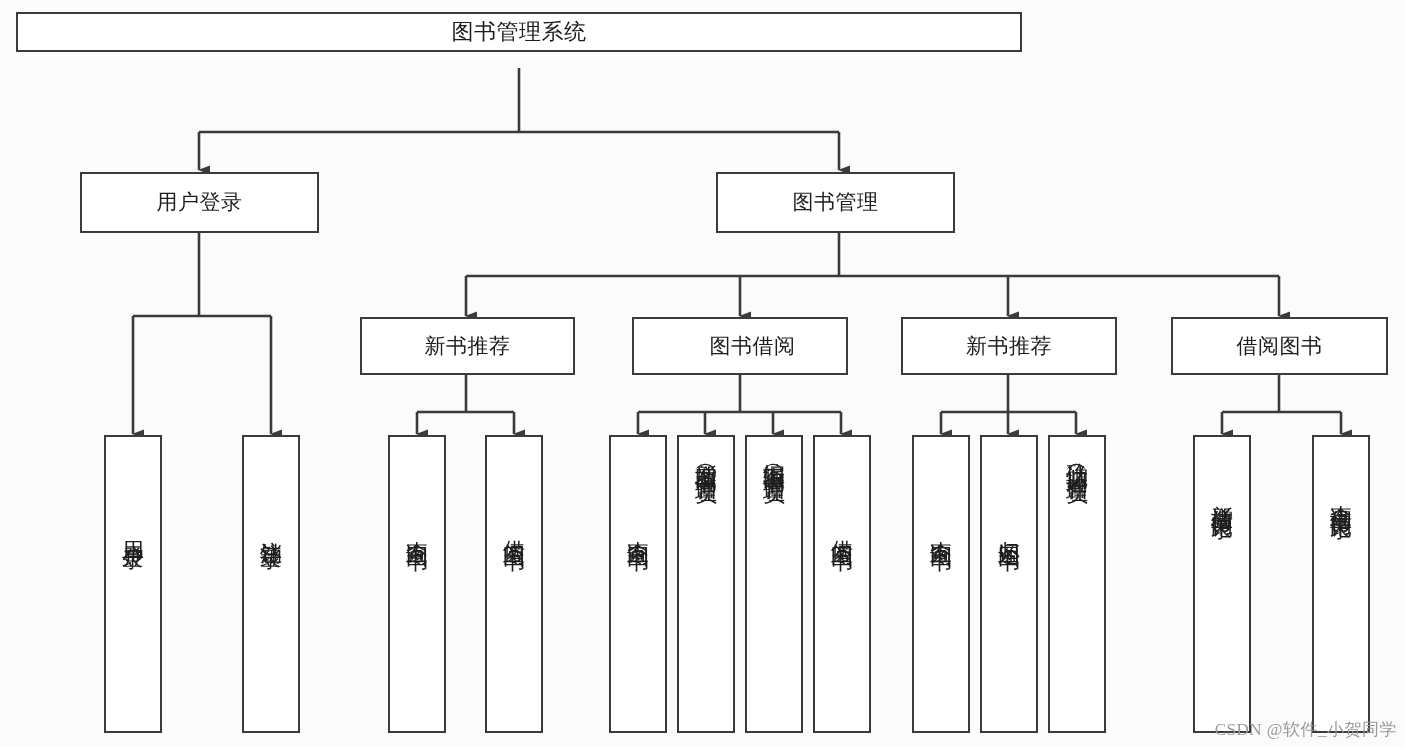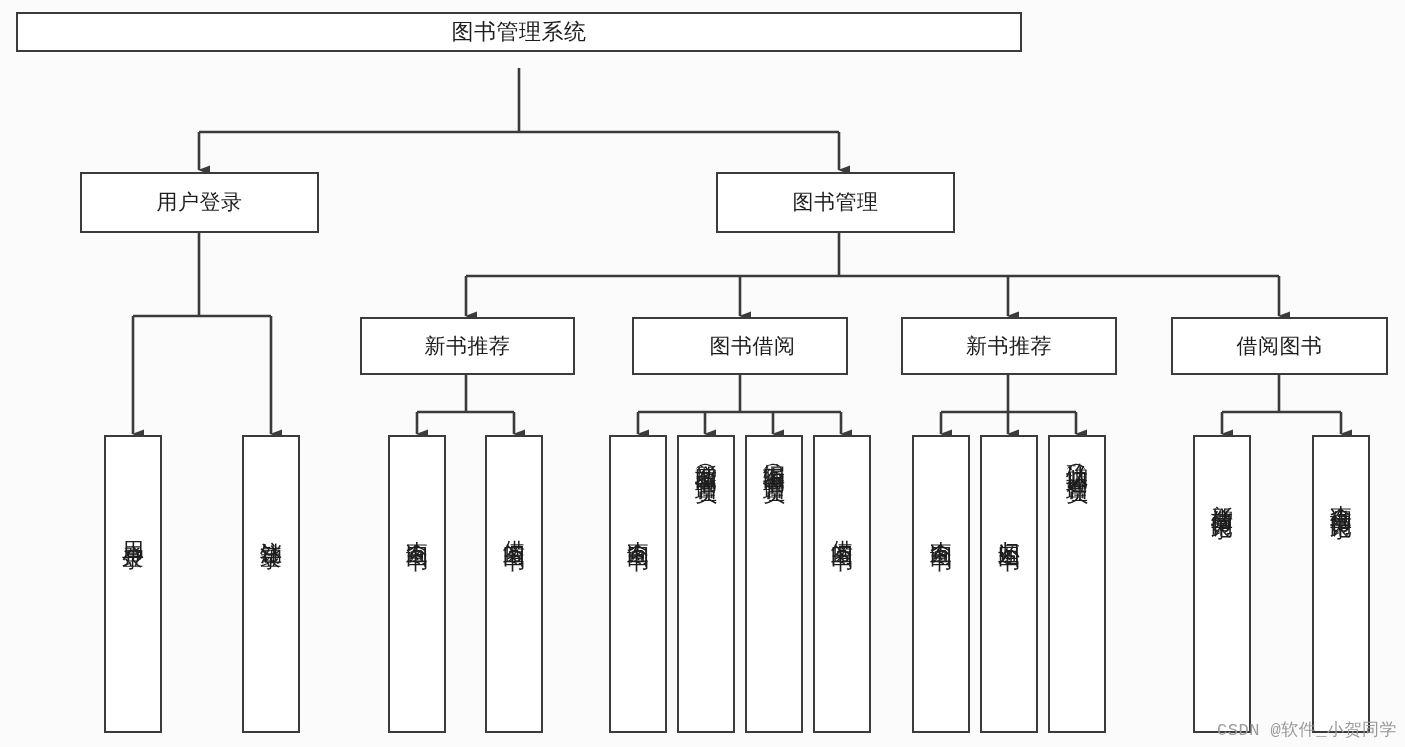--- a/index.html
+++ b/index.html
@@ -52,21 +52,21 @@
   .node.vert.mid .lbl{margin-top:78px;}
   .node.vert.tall .lbl{margin-top:0px;}
 
   .watermark{
     position:absolute;
     right:8px;bottom:6px;
     font-size:17px;
     color:#9a9a9a;
     letter-spacing:0.5px;
     white-space:nowrap;
-    font-family:Liberation Mono, monospace;
+    font-family:Liberation Serif, serif;
   }
 </style>
 </head>
 <body>
 
 <div id="diagram-root">
 
   <svg id="edges" viewBox="0 0 1405 747" xmlns="http://www.w3.org/2000/svg">
     <defs>
       <marker id="arw" markerWidth="10" markerHeight="12" refX="4.6" refY="11" orient="auto" markerUnits="userSpaceOnUse">

